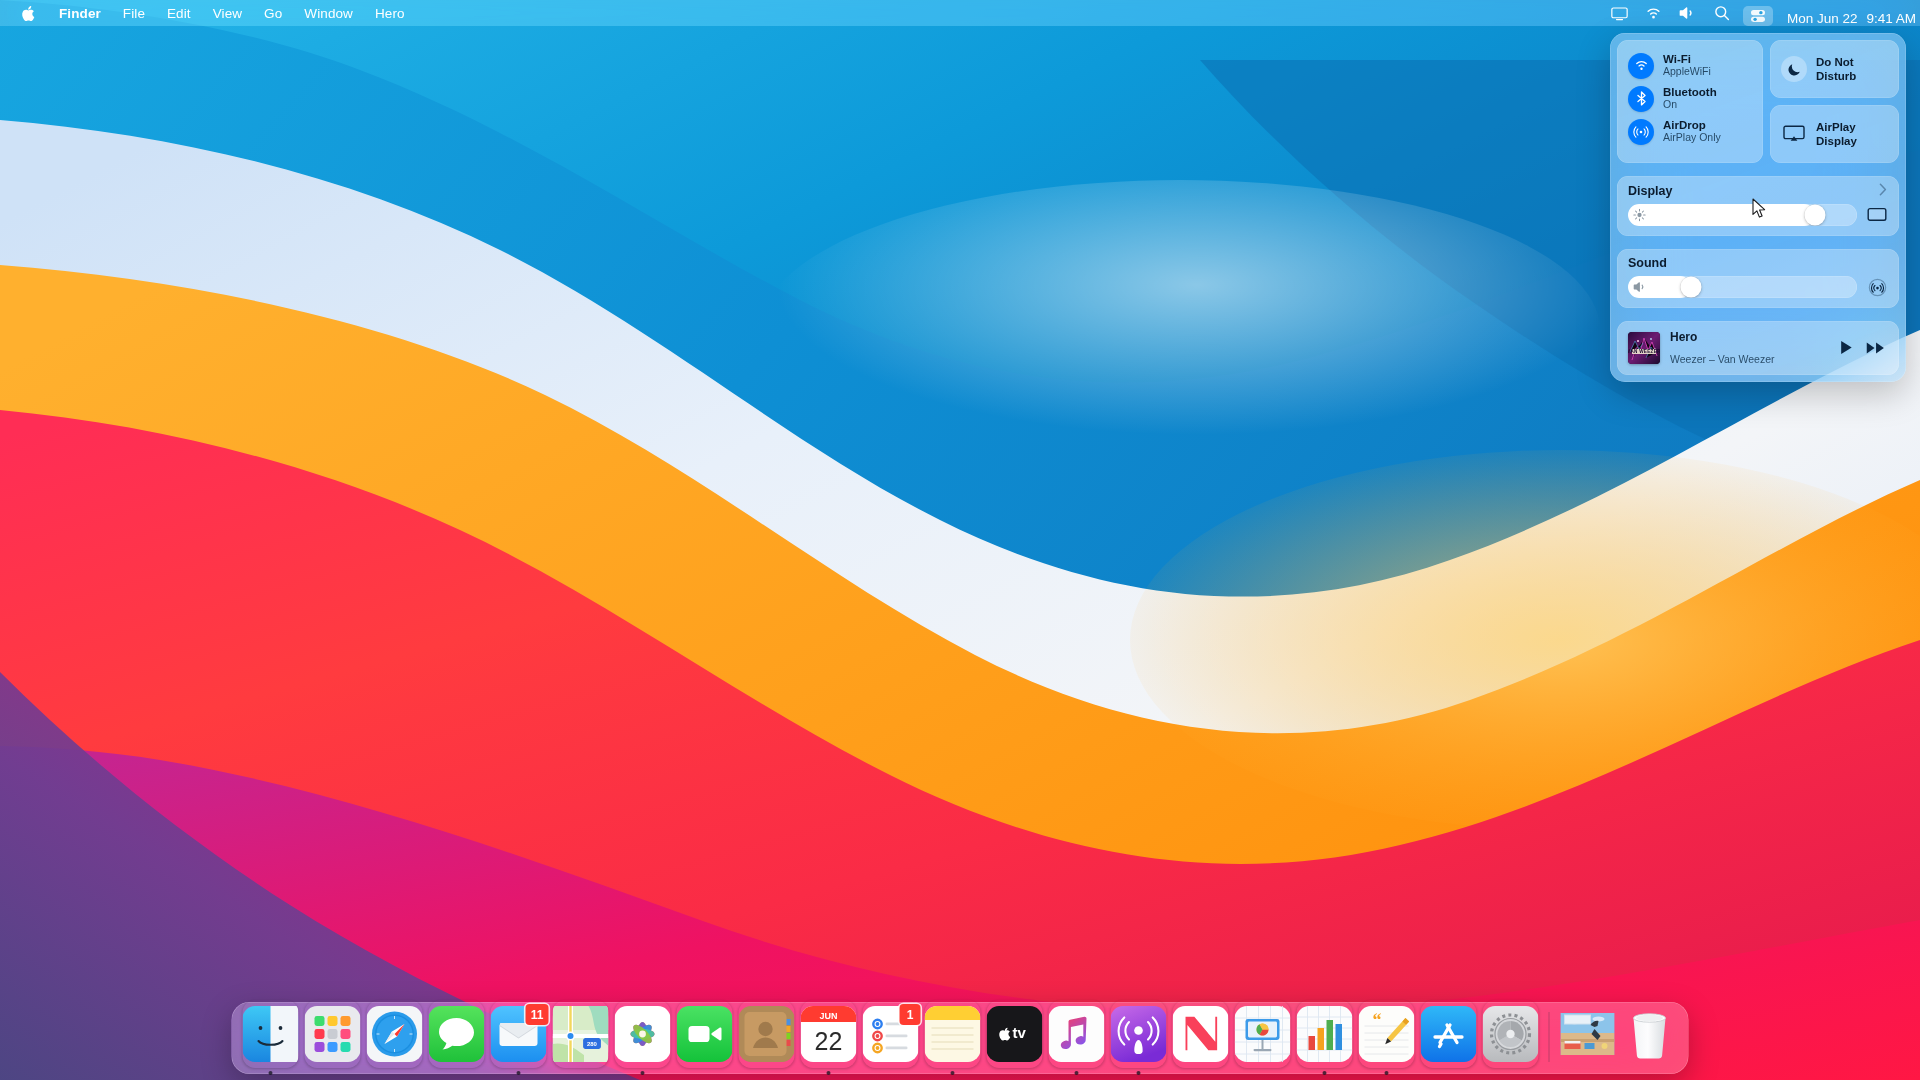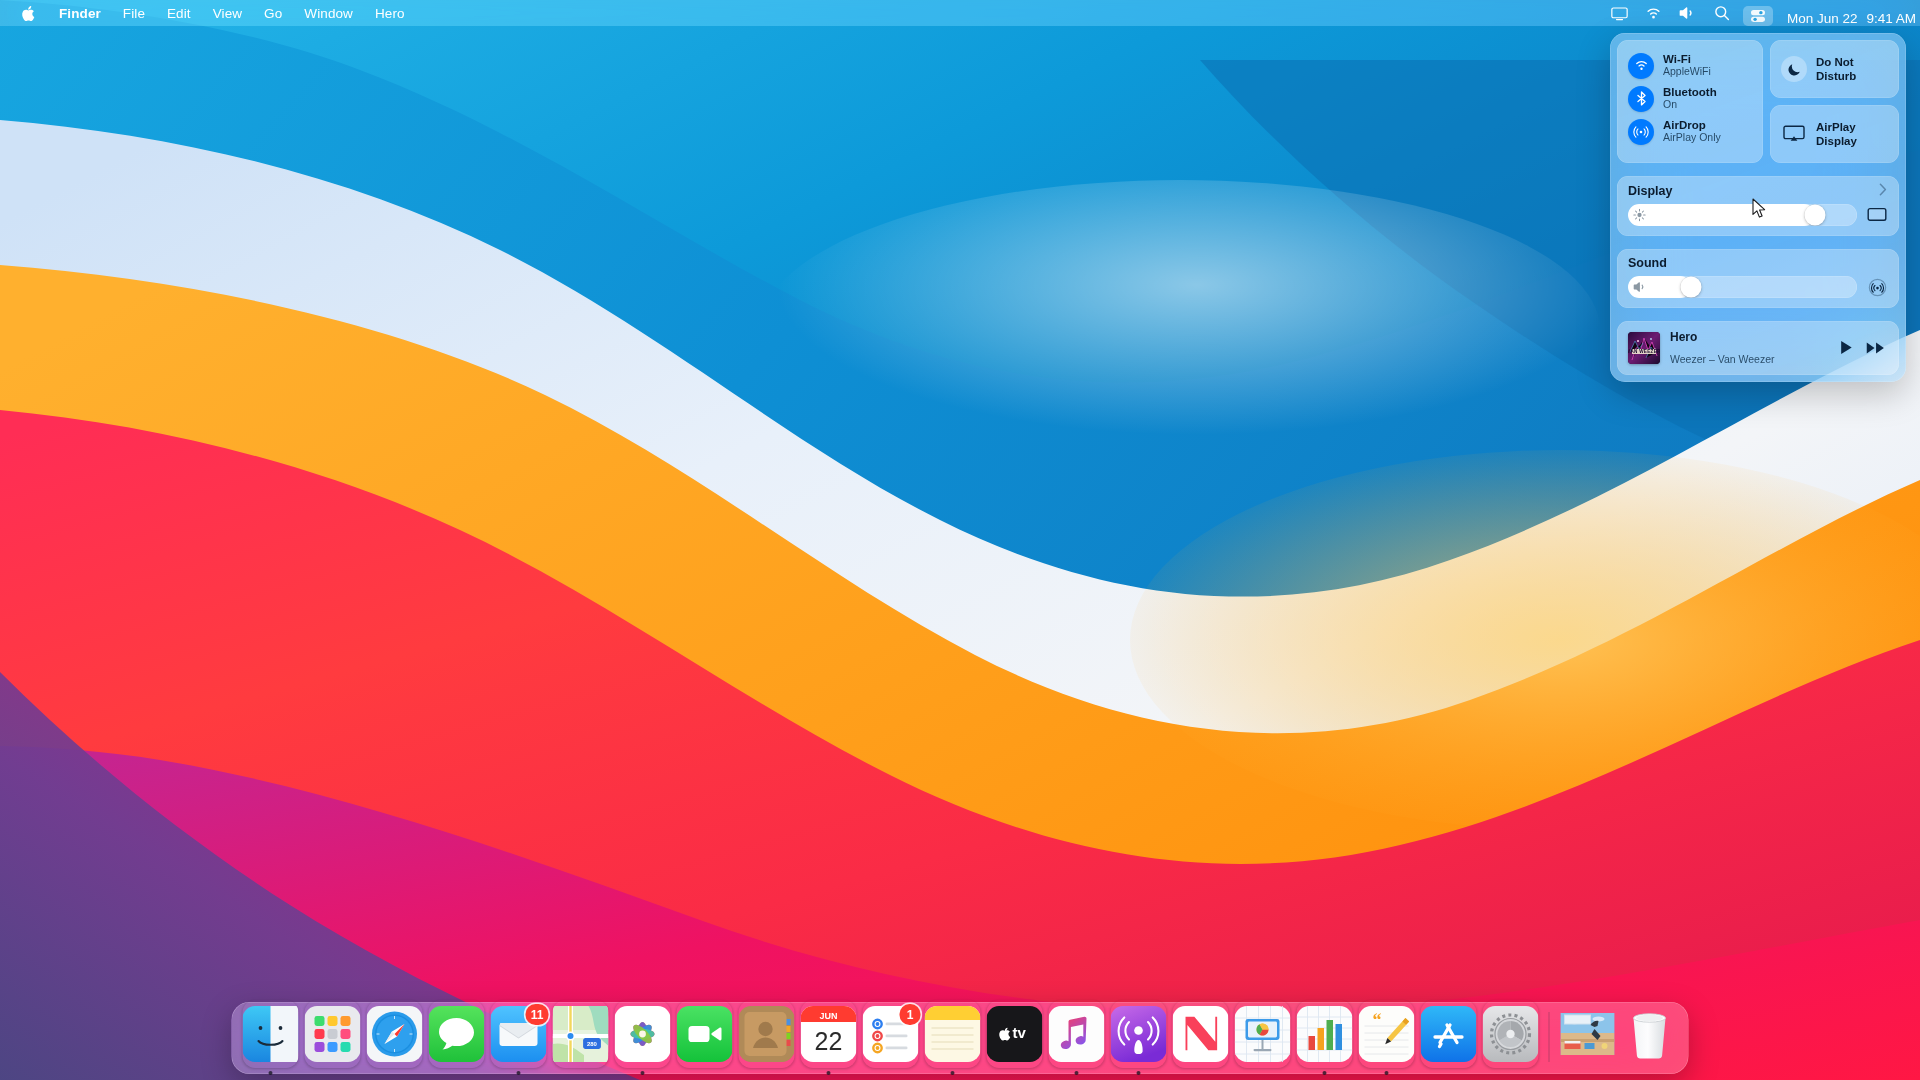--- a/index.html
+++ b/index.html
@@ -172,21 +172,21 @@
     box-shadow:0 1px 3px rgba(0,0,0,0.22);
     overflow:hidden;
     display:flex; align-items:center; justify-content:center;
   }
   .dock-dot{
     position:absolute; bottom:-7px; left:50%; transform:translateX(-50%);
     width:4px; height:4px; border-radius:50%; background:rgba(20,20,30,0.75);
   }
   .dock-badge{
     position:absolute; top:-2px; right:1px; min-width:21px; height:21px;
-    border-radius:10px; background:#ff3b30; color:#fff;
+    border-radius:4px; background:#ff3b30; color:#fff;
     font-size:12px; font-weight:bold; display:flex; align-items:center; justify-content:center;
     padding:0 5px; box-shadow:0 0 0 1.6px rgba(255,255,255,0.82);
     z-index:5;
   }
   .dock-sep{
     width:1px; height:50px; margin:0 7px 6px 7px;
     background:rgba(40,40,60,0.30); align-self:flex-end;
   }
   .dock-item.noround .dock-icon{ border-radius:3px; box-shadow:none; background:none; }
 </style>

